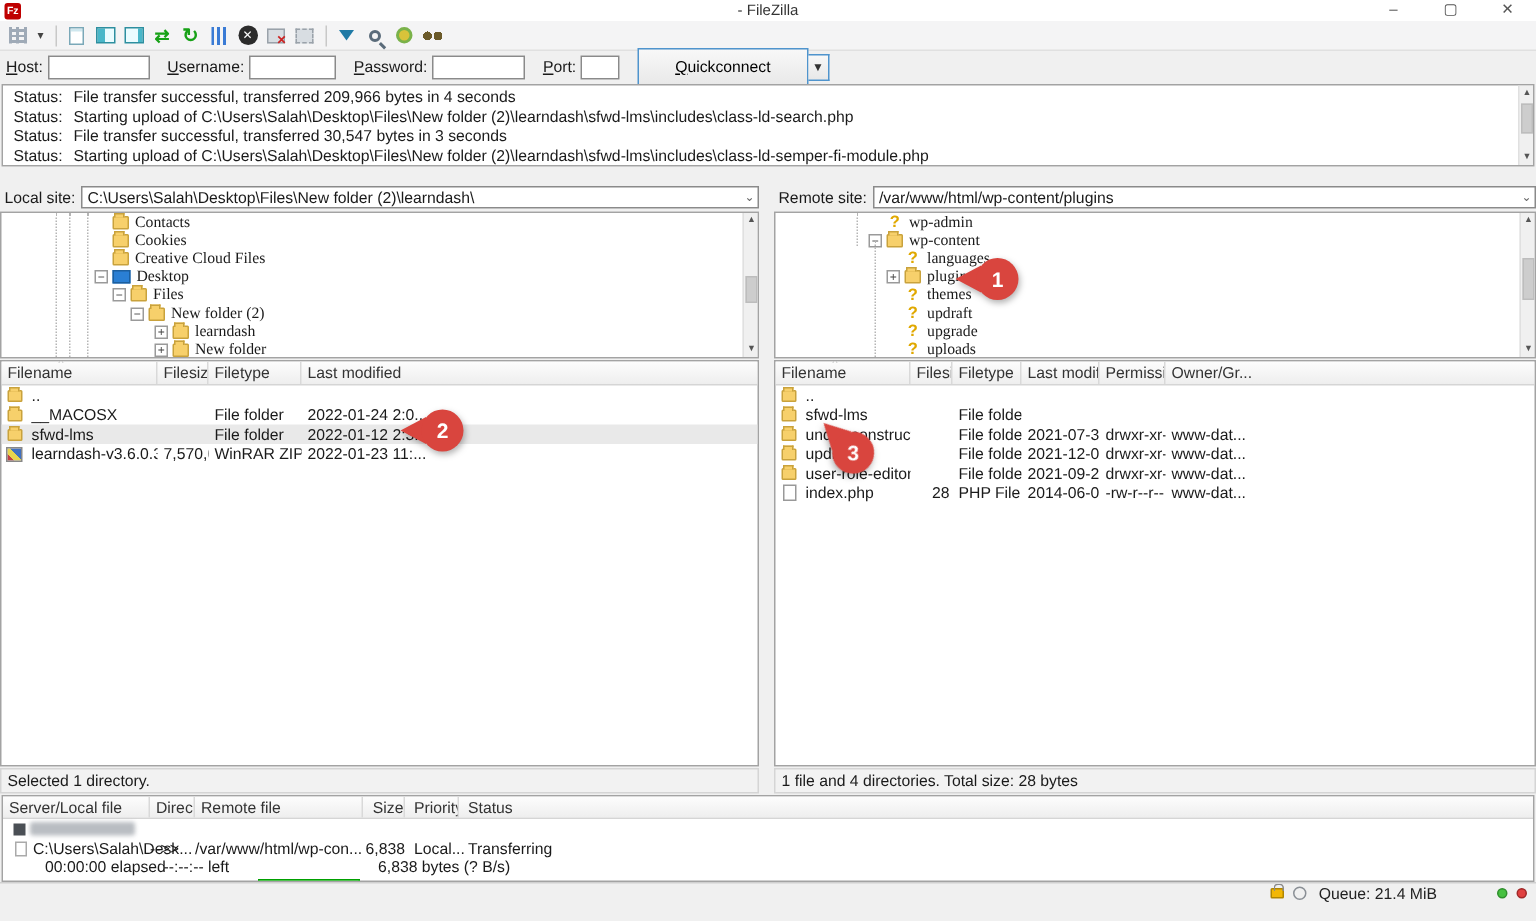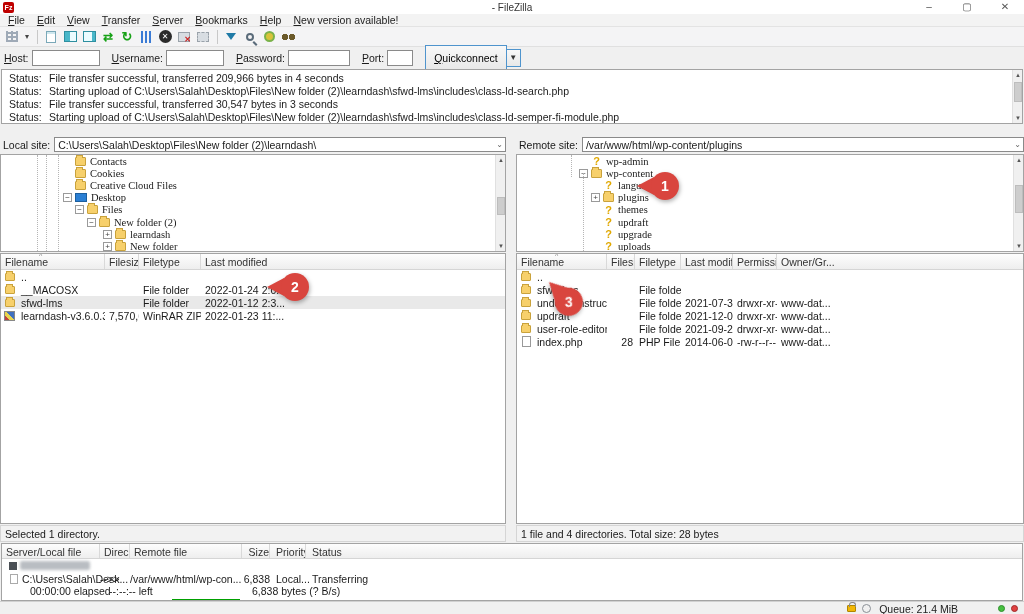--- a/index.html
+++ b/index.html
@@ -44,21 +44,21 @@
   .i-sync { width:11px; height:11px; border-radius:50%; background:#d8c33a; border:2px solid #7ab24a; }
   .i-bino { width:13px; height:8px; background:
       radial-gradient(circle at 3px 4px,#6b5a2a 0 3px,transparent 3px),
       radial-gradient(circle at 10px 4px,#6b5a2a 0 3px,transparent 3px); }
 
   
   .quickbar { height:22px; display:flex; align-items:center; padding-left:4px; background:#f0f0f0; }
   .quickbar label { margin-right:3px; font-size:10.5px; }
   .quickbar label::first-letter { text-decoration:underline; }
   .qc-input { height:16px; border:1px solid #8a8a8a; background:#fff; margin-right:12px; }
-  .qc-btn { height:26px; border:1px solid #4f94cd; background:linear-gradient(#f8f8f8,#e8e8e8); padding:0 8px; font-size:10.5px; font-family:inherit; }
+  .qc-btn { height:26px; border:1px solid #4f94cd; background:linear-gradient(#f8f8f8,#e8e8e8); padding:0 24px; font-size:10.5px; font-family:inherit; }
   .qc-btn span { display:block; }
   .qc-btn span::first-letter { text-decoration:underline; }
   .qc-drop { height:18px; width:14px; border:1px solid #4f94cd; border-left:none; background:linear-gradient(#f8f8f8,#e8e8e8); font-size:8px; text-align:center; line-height:16px; color:#333; }
 
   
   .log { height:55px; background:#fff; border:1px solid #a3a3a3; margin:0 1px; position:relative; overflow:hidden; padding-top:2px; }
   .log-line { display:flex; line-height:13px; font-size:10.5px; }
   .log-type { width:47px; padding-left:7px; flex:none; }
   .log-msg { flex:1; white-space:nowrap; }
 
@@ -158,30 +158,20 @@
   <div class="titlebar">
     <div class="fz-logo">Fz</div>
     <div class="title-text">- FileZilla</div>
     <div class="win-controls">
       <div class="win-btn">–</div>
       <div class="win-btn">▢</div>
       <div class="win-btn">✕</div>
     </div>
   </div>
 
-  <div class="menubar">
-    <span class="menu-item">File</span>
-    <span class="menu-item">Edit</span>
-    <span class="menu-item">View</span>
-    <span class="menu-item">Transfer</span>
-    <span class="menu-item">Server</span>
-    <span class="menu-item">Bookmarks</span>
-    <span class="menu-item">Help</span>
-    <span class="menu-item">New version available!</span>
-  </div>
 
   <div class="toolbar">
     <div class="tool">
         <div class="i-grid"></div>
       </div>
     <div class="tool" style="width:10px">
         <span class="i-caret">▾</span>
       </div>
     <div class="tsep"></div>
     <div class="tool">

